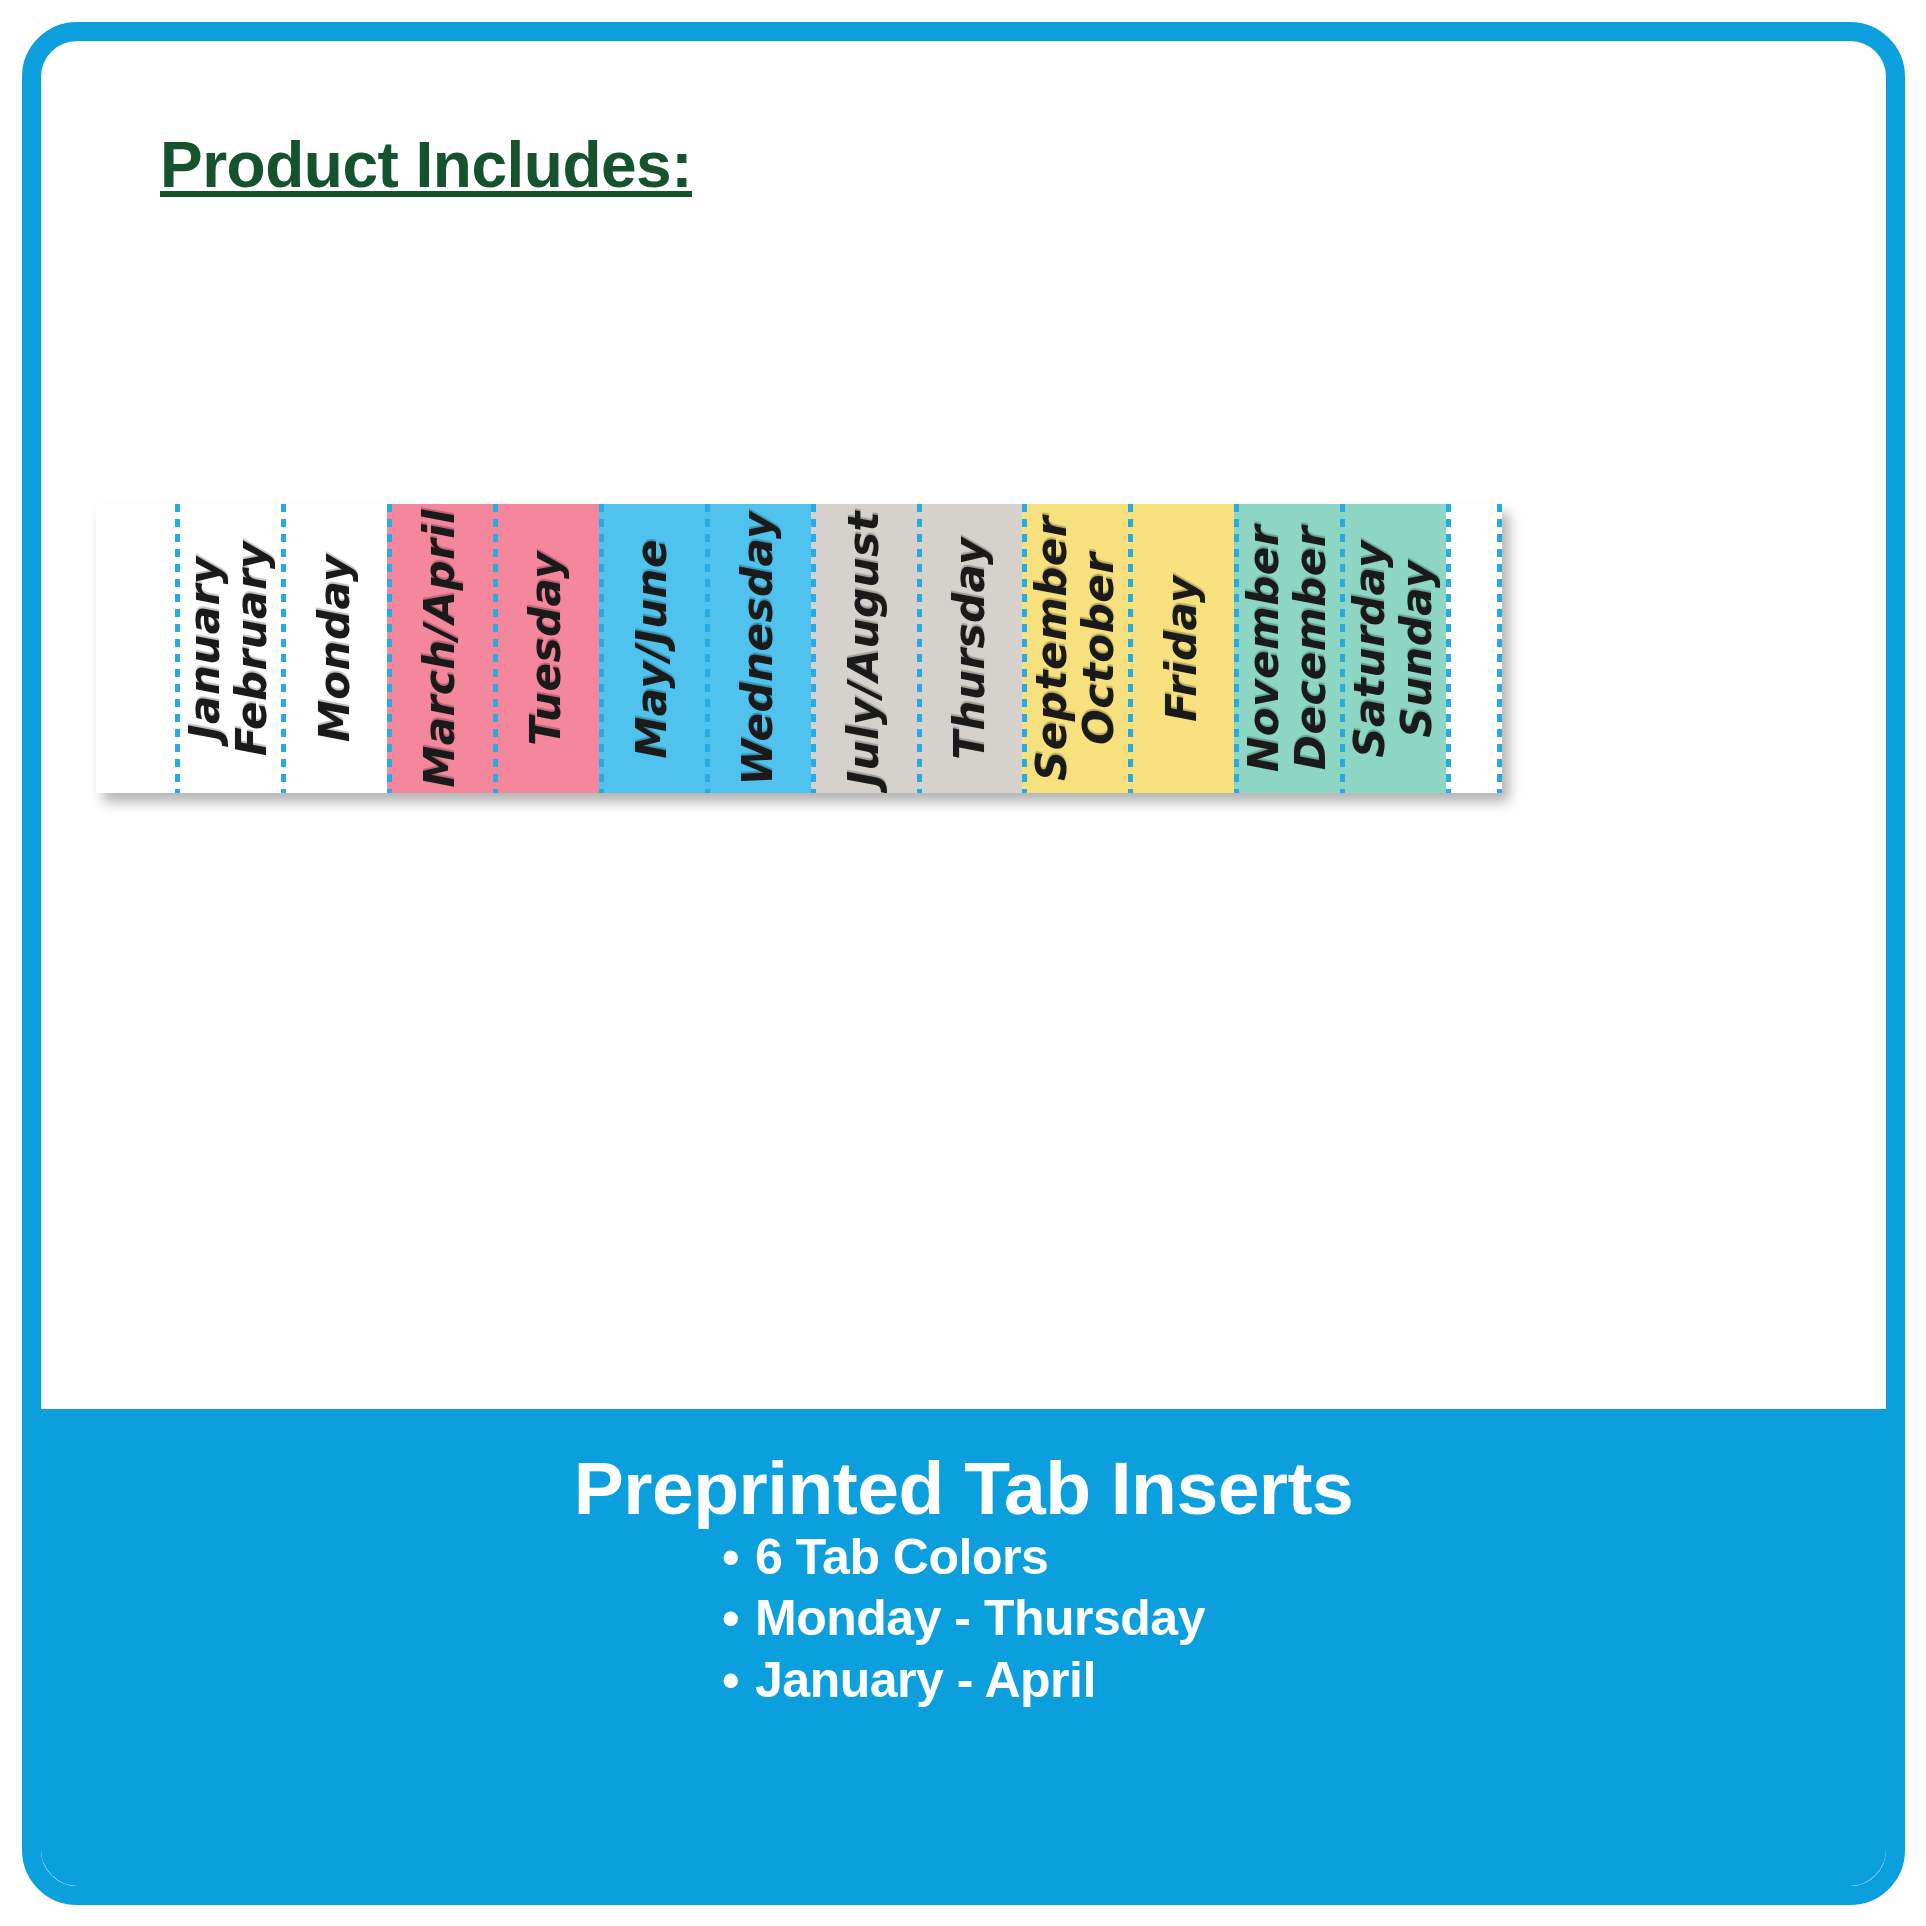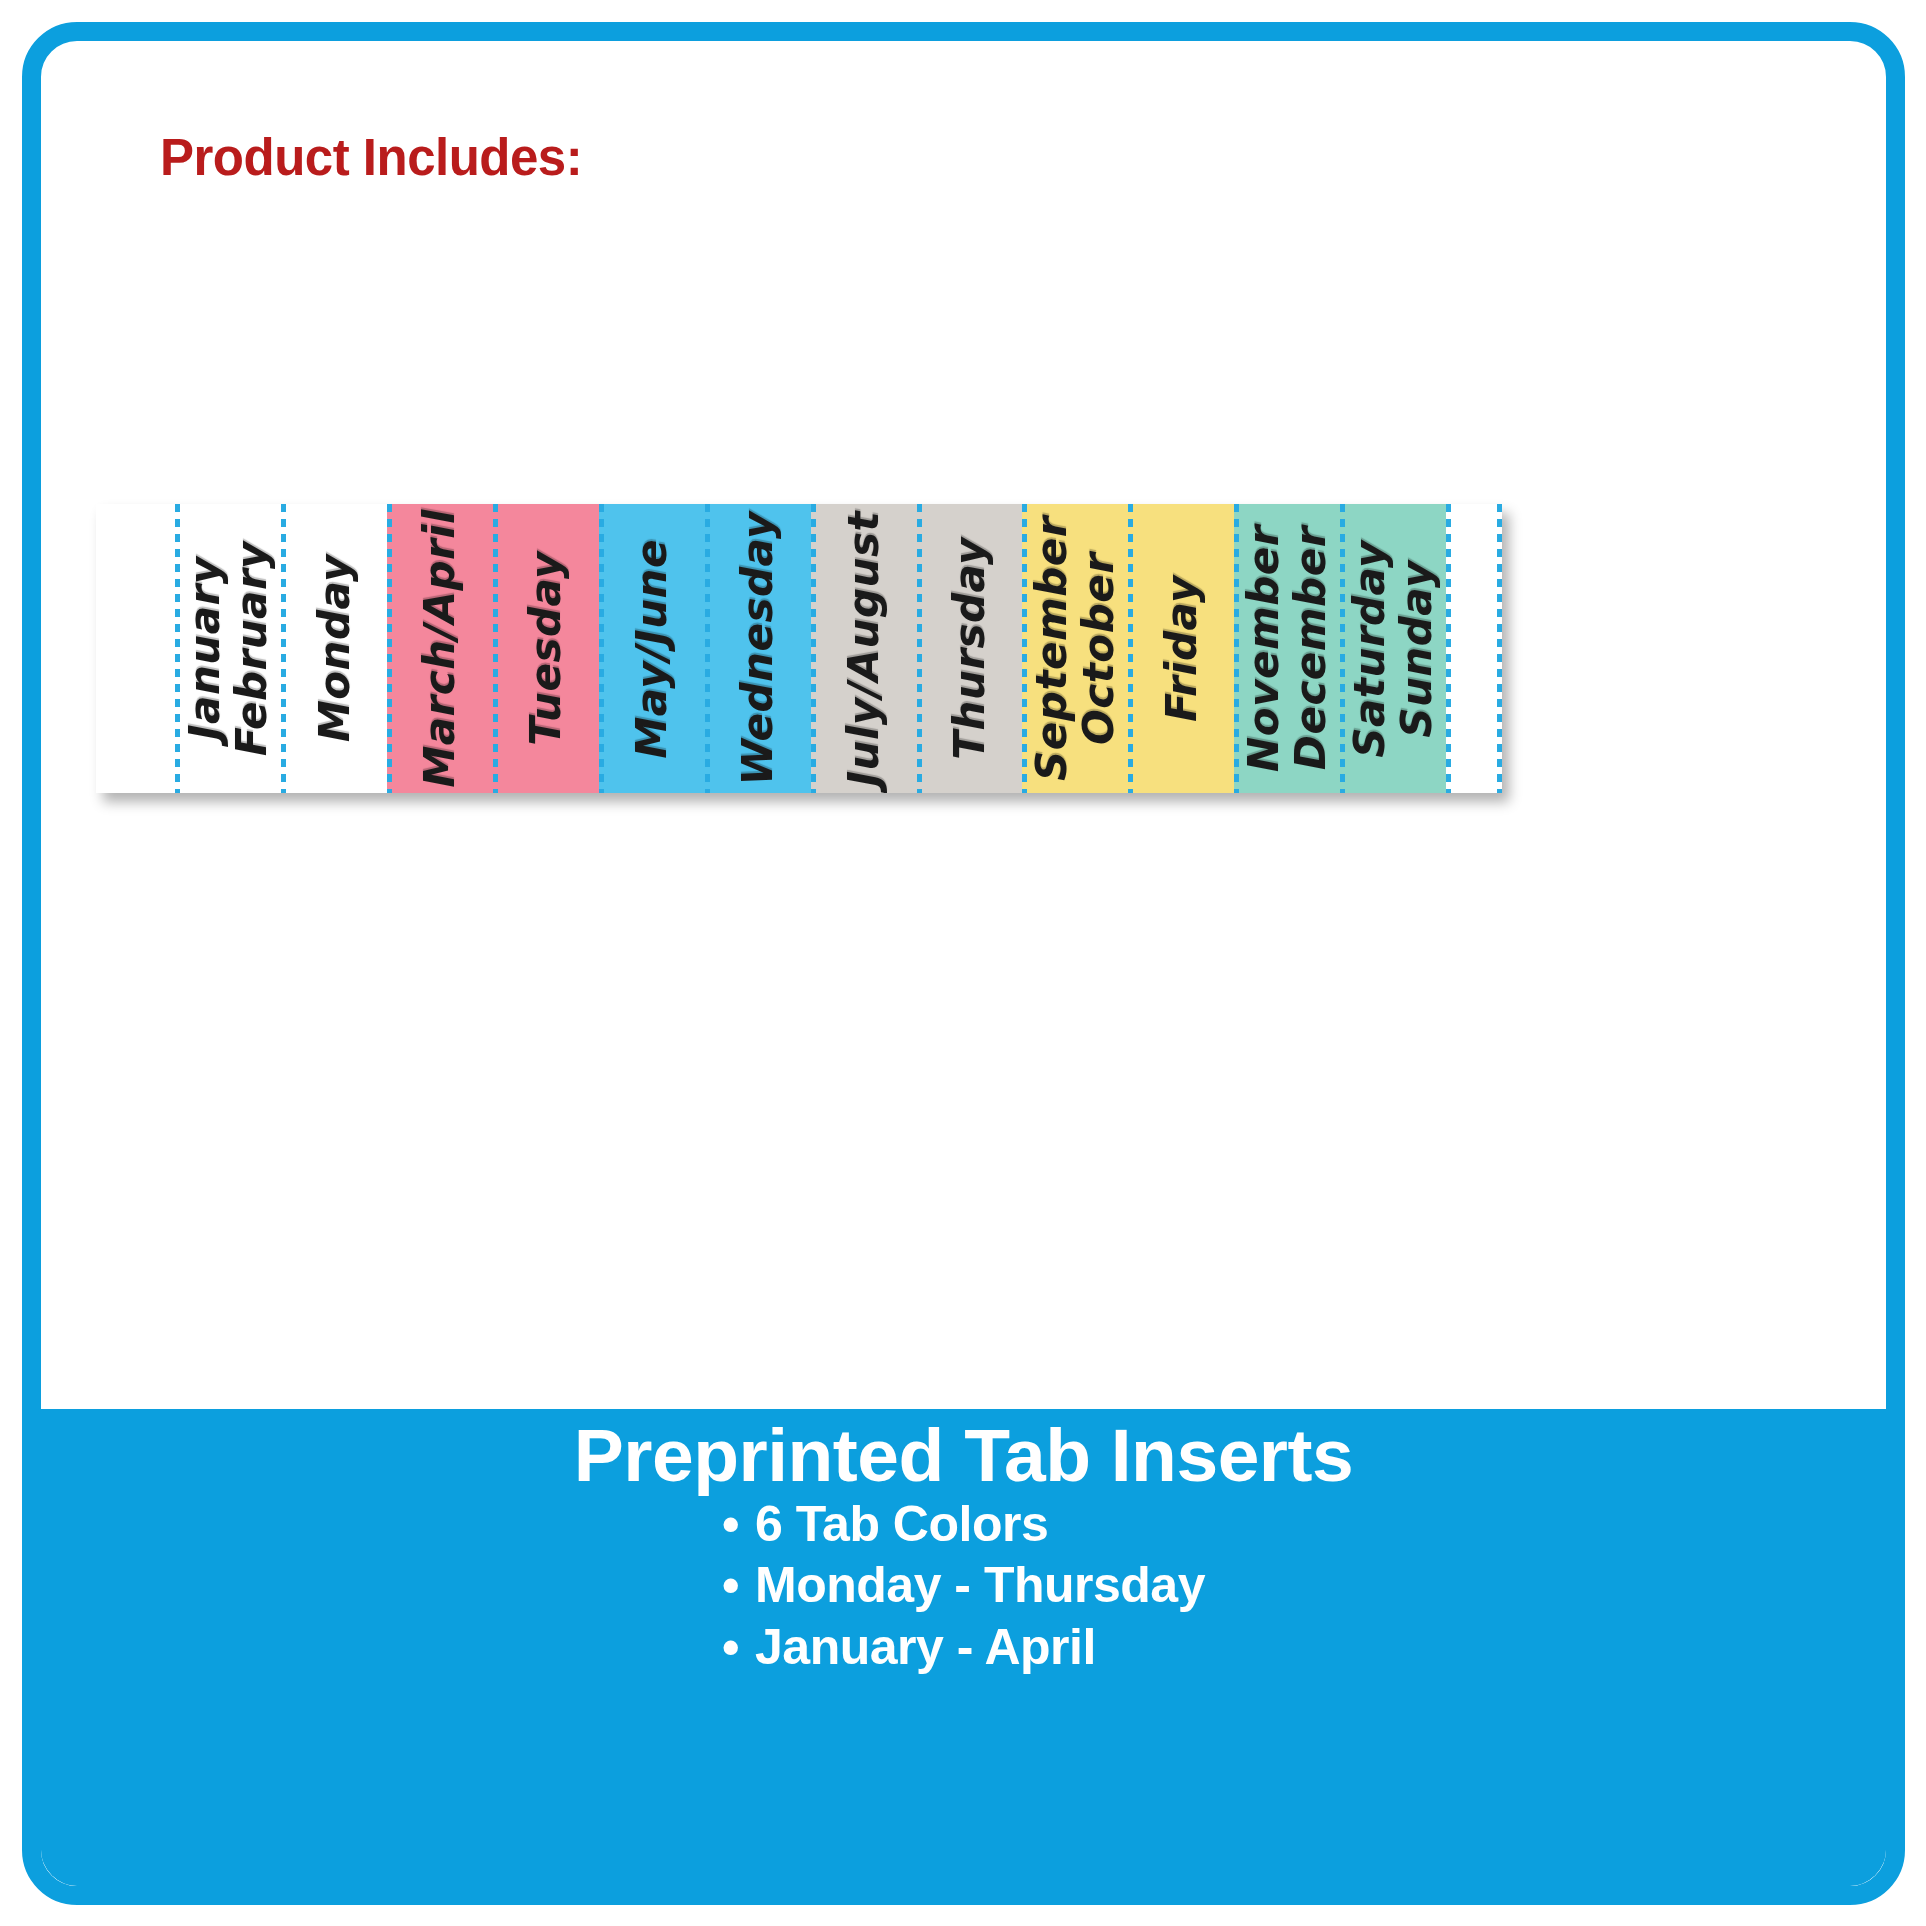--- a/index.html
+++ b/index.html
@@ -26,25 +26,26 @@
     border-radius: 55px;
     background: #ffffff;
     overflow: hidden;
   }
 
   
   .page-title {
     position: absolute;
     left: 119px;
     top: 87px;
-    font-size: 51px;
-    font-weight: bold;
-    color: #b91c1c;
+    font-size: 64px;
+    font-weight: bold;
+    color: #14532d;
     letter-spacing: -0.5px;
     white-space: nowrap;
+    text-decoration: underline;
   }
 
   
   .strip-wrap {
     position: absolute;
     left: 55px;
     top: 463px;
     width: 1406px;
     height: 297px;
   }
@@ -115,21 +116,21 @@
     bottom: -1px;
     height: 478px;
     background: #0C9FDE;
     border-bottom-left-radius: 40px;
     border-bottom-right-radius: 40px;
     color: #ffffff;
     display: flex;
     flex-direction: column;
     align-items: center;
     justify-content: flex-start;
-    padding-top: 8px;
+    padding-top: 41px;
     box-sizing: border-box;
   }
   .footer-title {
     font-size: 75px;
     font-weight: bold;
     line-height: 1.02;
     white-space: nowrap;
     letter-spacing: -0.5px;
   }
   .footer-list {

